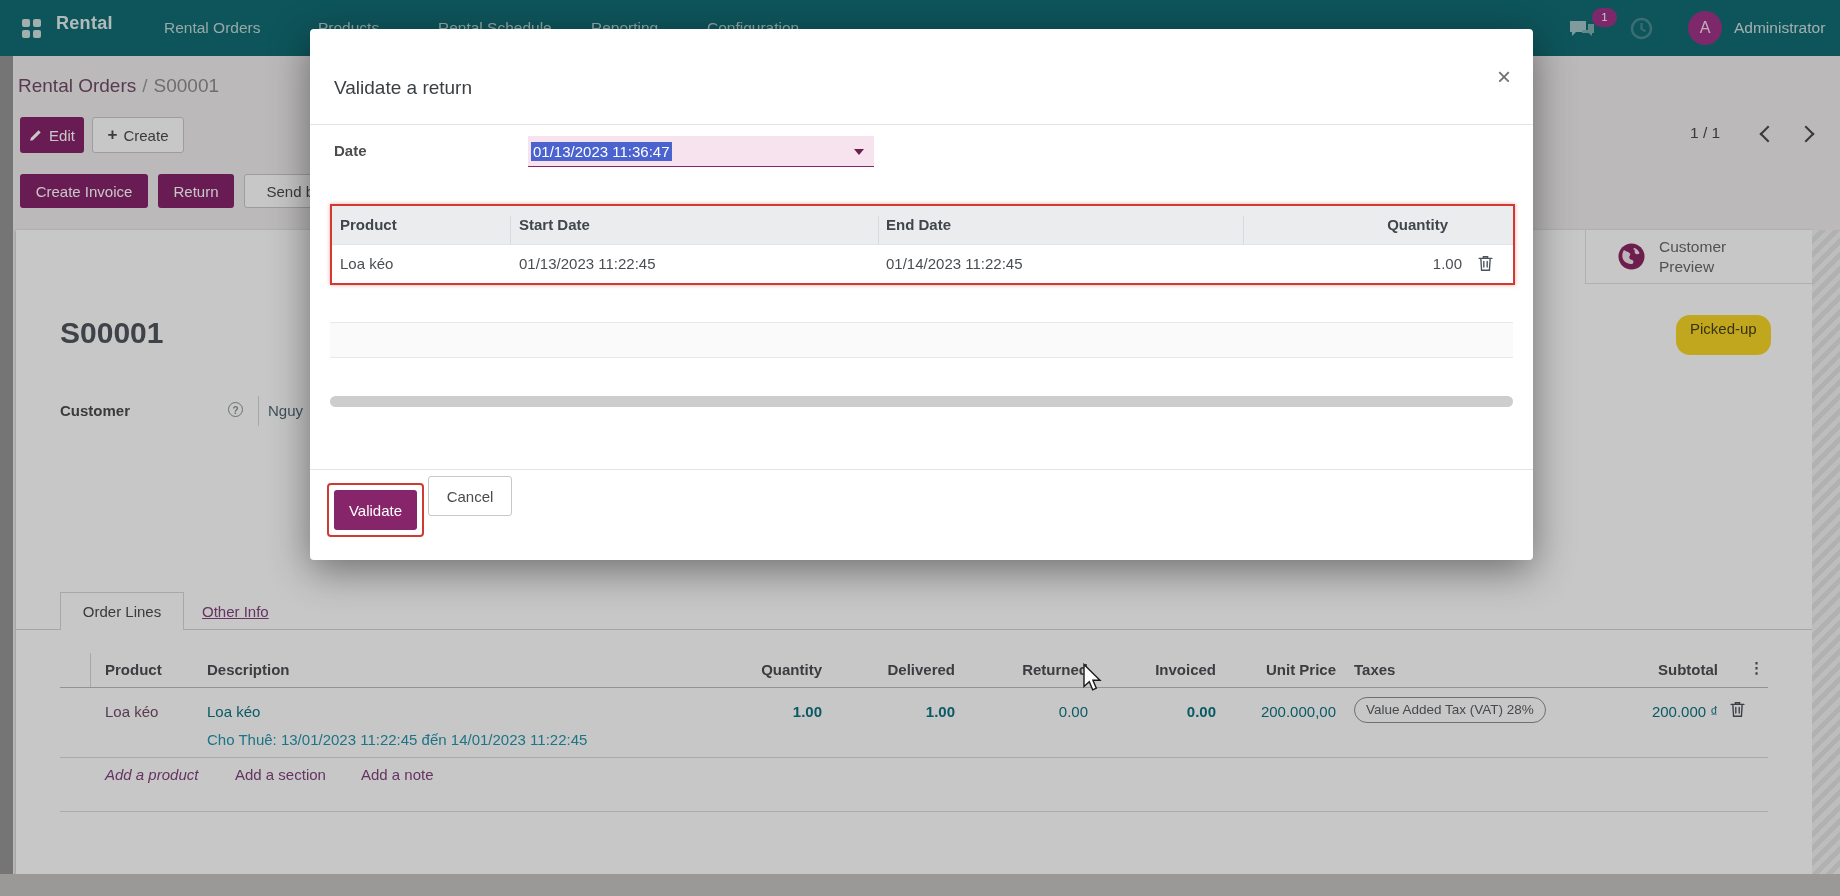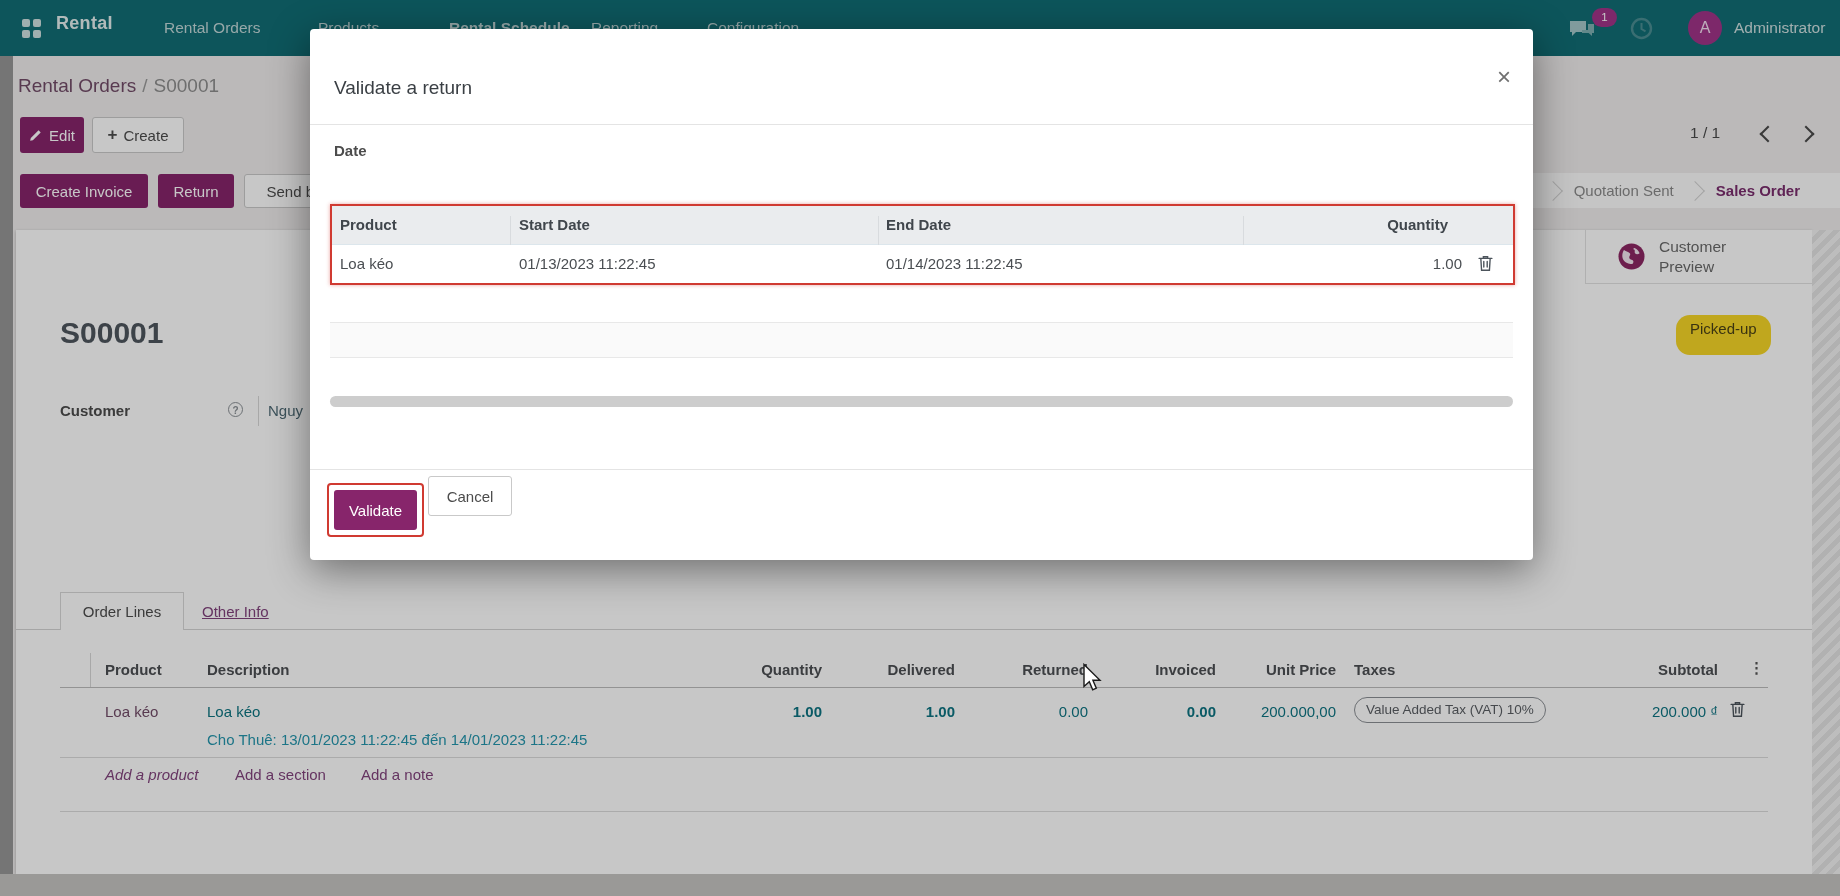--- a/index.html
+++ b/index.html
@@ -108,21 +108,21 @@
   <div class="abs navbar">
     <div class="abs grid-icon">
         <span></span>
         <span></span>
         <span></span>
         <span></span>
       </div>
     <div class="abs nav-app">Rental</div>
     <div class="abs nav-item" style="left:164px;">Rental Orders</div>
     <div class="abs nav-item" style="left:318px;">Products</div>
-    <div class="abs nav-item" style="left:449px;font-weight:bold;">Rental Schedule</div>
+    <div class="abs nav-item" style="left:438px;">Rental Schedule</div>
     <div class="abs nav-item" style="left:591px;">Reporting</div>
     <div class="abs nav-item" style="left:707px;">Configuration</div>
     <svg class="abs" style="left:1568px;top:18px;" width="28" height="24" viewBox="0 0 28 24">
       <path d="M2 3h16v11H8l-4 4v-4H2z" fill="#a5c7c9"></path>
       <path d="M20 6h6v9h-2v3l-3.4-3H14v-3h6z" fill="#7fb0b3"></path>
     </svg>
     <div class="abs badge-count">1</div>
     <svg class="abs" style="left:1630px;top:17px;" width="23" height="23" viewBox="0 0 23 23">
       <circle cx="11.5" cy="11.5" r="9.5" fill="none" stroke="#4b8d93" stroke-width="2.4"></circle>
       <path d="M11.5 6v6l4 2.4" fill="none" stroke="#4b8d93" stroke-width="2"></path>
@@ -145,27 +145,20 @@
     <span style="font-weight:700;font-size:17px;">+</span>
     <span>Create</span>
   </div>
   <div class="abs pager-val">1 / 1</div>
   <div class="abs chev chev-left" style="left:1762px;top:128px;"></div>
   <div class="abs chev chev-right" style="left:1800px;top:128px;"></div>
 
   <div class="abs btn btn-primary" style="left:20px;top:174px;width:128px;height:34px;">Create Invoice</div>
   <div class="abs btn btn-primary" style="left:158px;top:174px;width:76px;height:34px;">Return</div>
   <div class="abs btn btn-plain" style="left:244px;top:174px;width:100px;height:34px;">Send by</div>
-  <div class="abs statusbar">
-    <span class="status-item">on</span>
-    <span class="status-sep"></span>
-    <span class="status-item">Quotation Sent</span>
-    <span class="status-sep"></span>
-    <span class="status-item active">Sales Order</span>
-  </div>
 
   <div class="abs left-strip"></div>
   <div class="abs sheet"></div>
   <div class="abs hatch"></div>
   <div class="abs bottom-strip"></div>
 
   <div class="abs preview-cell">
     <svg width="27" height="27" viewBox="0 0 27 27">
       <circle cx="13.5" cy="13.5" r="13" fill="#8c2763"></circle>
       <path d="M6 7c2 2 5 1.6 6 3.4 1 1.8-1.4 3-.6 4.8.8 1.8 3.6 1.2 4 3.2.3 1.5-1 2.6-1 2.6s-5.4.4-8.4-3.2C3 14.2 4.6 9 6 7z" fill="#f3e6ef"></path>
@@ -203,40 +196,44 @@
   <div class="abs vline" style="left:90px;top:653px;height:34px;"></div>
 
   <div class="abs ol-val purple-link" style="left:105px;top:703px;">Loa kéo</div>
   <div class="abs ol-val" style="left:207px;top:703px;color:#0c7480;">Loa kéo</div>
   <div class="abs ol-val" style="left:207px;top:731px;color:#2596ad;">Cho Thuê: 13/01/2023 11:22:45 đến 14/01/2023 11:22:45</div>
   <div class="abs ol-val teal" style="right:1018px;top:703px;font-weight:700;">1.00</div>
   <div class="abs ol-val teal" style="right:885px;top:703px;font-weight:700;">1.00</div>
   <div class="abs ol-val teal" style="right:752px;top:703px;">0.00</div>
   <div class="abs ol-val teal" style="right:624px;top:703px;font-weight:700;">0.00</div>
   <div class="abs ol-val teal" style="right:504px;top:703px;">200.000,00</div>
-  <div class="abs tax-pill">Value Added Tax (VAT) 10%</div>
+  <div class="abs tax-pill">Value Added Tax (VAT) 28%</div>
   <div class="abs ol-val teal" style="right:122px;top:703px;">200.000 ₫</div>
   <svg class="abs trash-svg" style="left:1730px;top:701px;" width="15" height="17" viewBox="0 0 14 16">
     <path d="M1 3.2h12M5 3.2V1.6h4v1.6M2.6 3.2l.7 11.2h7.4l.7-11.2M5.4 6v5.4M8.6 6v5.4"></path>
   </svg>
   <div class="abs ol-border" style="left:60px;top:757px;width:1708px;height:1px;background:#dcdcdc;"></div>
 
   <div class="abs add-link" style="left:105px;font-style:italic;">Add a product</div>
   <div class="abs add-link" style="left:235px;">Add a section</div>
   <div class="abs add-link" style="left:361px;">Add a note</div>
   <div class="abs ol-border" style="left:60px;top:811px;width:1708px;height:1px;background:#dcdcdc;"></div>
 
   <div class="abs backdrop"></div>
 
   <div class="abs rmodal">
     <div class="abs rmodal-title">Validate a return</div>
     <div class="abs rmodal-close">×</div>
     <div class="abs rmodal-hline" style="top:95px;"></div>
 
     <div class="abs field-label date-label">Date</div>
+    <div class="abs date-input">
+      <span class="date-sel">01/13/2023 11:36:47</span>
+      <span class="date-caret"></span>
+    </div>
 
     <div class="abs red-table">
       <div class="rt-header">
         <span style="left:8px;">Product</span>
         <span style="left:187px;">Start Date</span>
         <span style="left:554px;">End Date</span>
         <span style="right:65px;">Quantity</span>
         <span class="rt-vline" style="left:178px;"></span>
         <span class="rt-vline" style="left:546px;"></span>
         <span class="rt-vline" style="left:911px;"></span>

